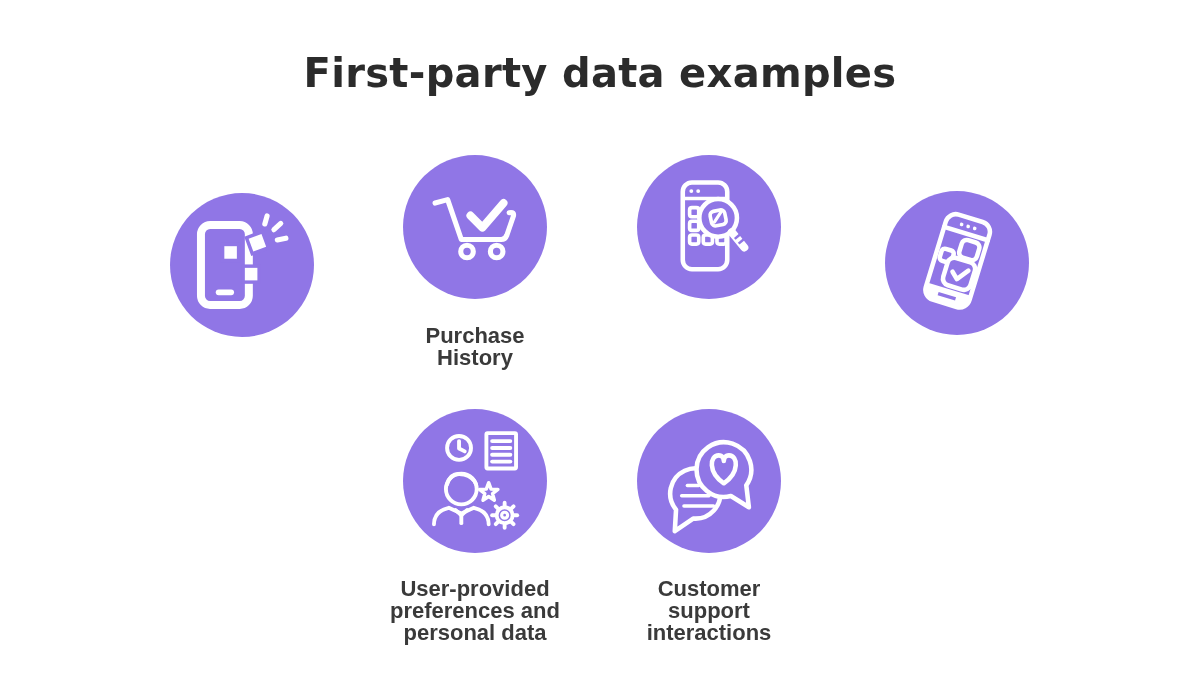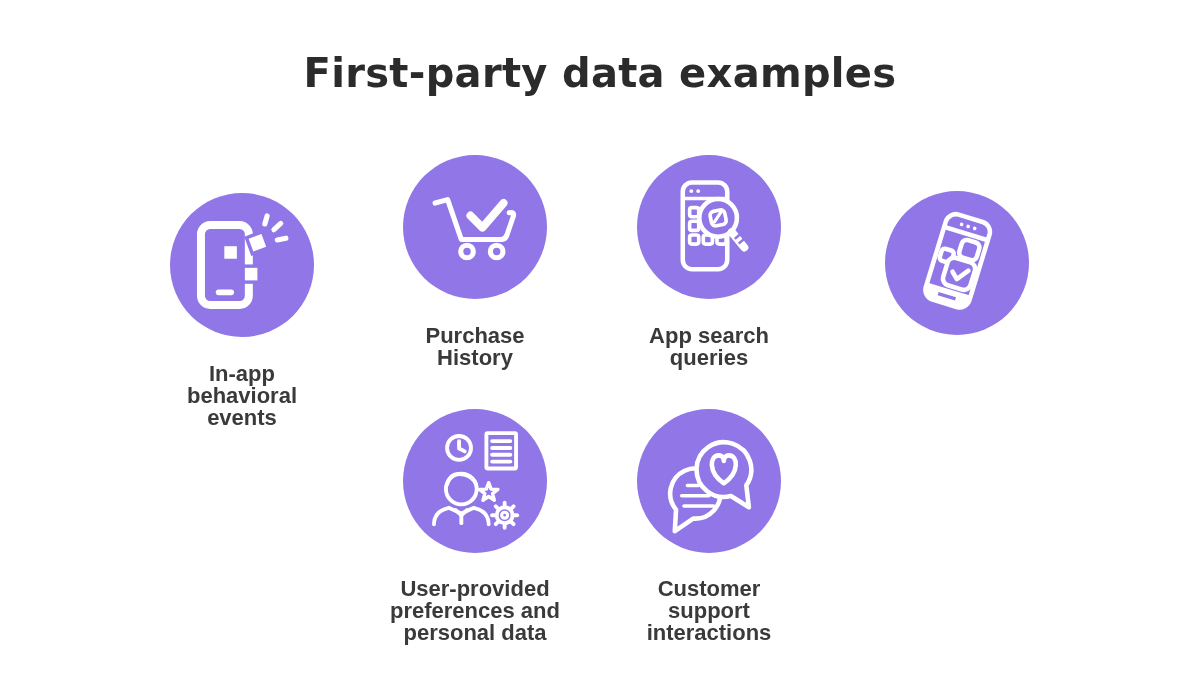--- a/index.html
+++ b/index.html
@@ -47,23 +47,20 @@
       <rect x="33" y="32" width="14" height="14" fill="currentColor" style="stroke:var(--bubble,#9076E6)" stroke-width="3"></rect>
       <rect x="51" y="51" width="14" height="14" fill="currentColor" style="stroke:var(--bubble,#9076E6)" stroke-width="3"></rect>
       <rect x="56" y="23" width="15" height="15" transform="rotate(-20 63.5 30.5)" fill="currentColor" style="stroke:var(--bubble,#9076E6)" stroke-width="3"></rect>
       <g stroke="currentColor" stroke-width="4.5" stroke-linecap="round">
         <line x1="70" y1="14" x2="72" y2="7"></line>
         <line x1="78" y1="19" x2="84" y2="13.5"></line>
         <line x1="81" y1="28" x2="88.5" y2="26.5"></line>
       </g>
     </svg>
   </div>
-  <div class="label l1">In-app
-behavioral
-events</div>
 
   <div class="bubble b2">
     <svg viewBox="0 0 100 100" aria-hidden="true">
       <g fill="none" stroke="currentColor" stroke-width="4.5" stroke-linecap="round" stroke-linejoin="round">
         <path d="M15 29 L26 26 L38 61 L73 61 Q76.5 61 78 57 L83.5 41 Q85 36.5 80 37.5"></path>
         <circle cx="43" cy="71.5" r="5.5"></circle>
         <circle cx="69" cy="71.5" r="5.5"></circle>
       </g>
       <path d="M46 40 L56.5 50.5 L75 29" fill="none" stroke="currentColor" stroke-width="7" stroke-linecap="round" stroke-linejoin="round"></path>
     </svg>
@@ -89,22 +86,20 @@
       <circle cx="58" cy="42" r="16.5" style="fill:var(--bubble,#9076E6)" stroke="currentColor" stroke-width="4"></circle>
       <g transform="rotate(-12 58 42)">
         <rect x="51.5" y="35.5" width="13" height="13" rx="3.5" fill="none" stroke="currentColor" stroke-width="3.2" stroke-linejoin="round"></rect>
         <line x1="54" y1="45" x2="62" y2="37" stroke="currentColor" stroke-width="2.8" stroke-linecap="round"></line>
       </g>
       <line x1="70" y1="54.5" x2="81" y2="68" stroke="currentColor" stroke-width="7" stroke-linecap="round"></line>
       <line x1="72.6" y1="60.4" x2="77.4" y2="56.4" style="stroke:var(--bubble,#9076E6)" stroke-width="2.2"></line>
       <line x1="76" y1="64.6" x2="80.8" y2="60.6" style="stroke:var(--bubble,#9076E6)" stroke-width="2.2"></line>
     </svg>
   </div>
-  <div class="label l3">App search
-queries</div>
 
   <div class="bubble b4">
     <svg viewBox="0 0 100 100" aria-hidden="true">
       <g transform="rotate(17 50 50)">
         <g fill="none" stroke="currentColor" stroke-width="4" stroke-linecap="round" stroke-linejoin="round">
           <rect x="30" y="9" width="40" height="78" rx="9"></rect>
           <line x1="30" y1="23" x2="70" y2="23"></line>
           <rect x="49" y="28" width="16" height="16" rx="4.5"></rect>
           <rect x="34" y="41" width="11" height="11" rx="3"></rect>
           <rect x="42" y="46" width="25" height="25" rx="6" style="fill:var(--bubble,#9076E6)"></rect>

